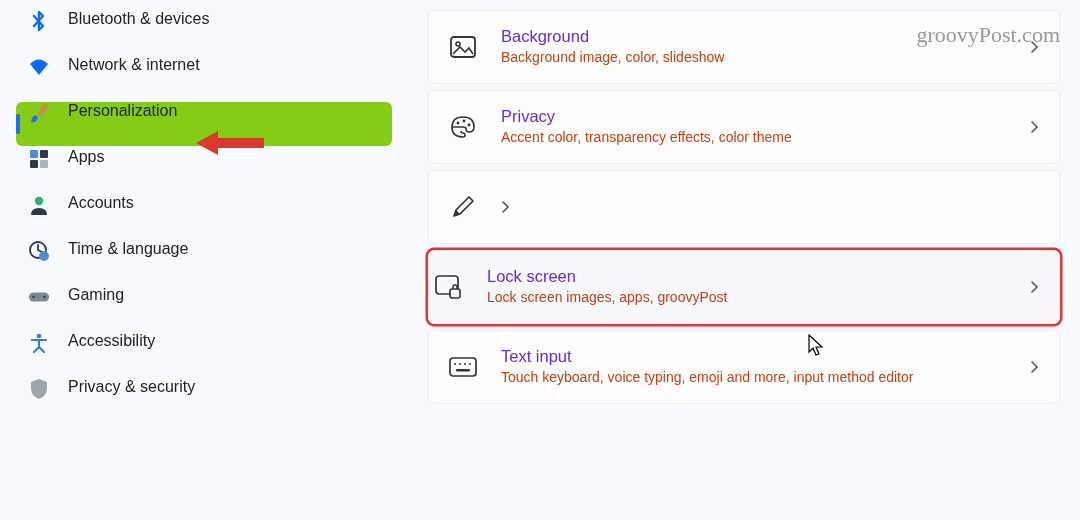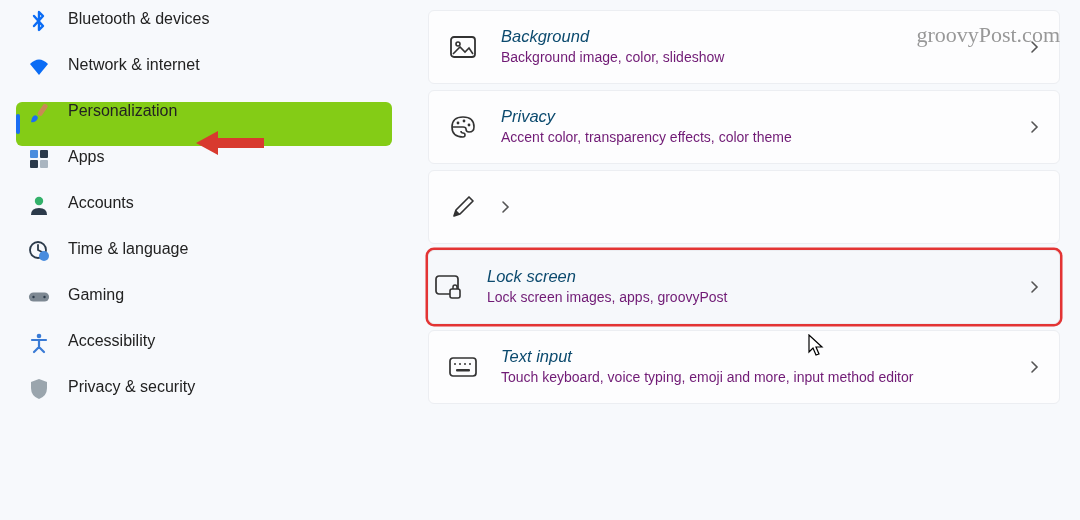--- a/index.html
+++ b/index.html
@@ -87,26 +87,25 @@
     flex-shrink: 0;
   }
   .card .text {
     flex: 1;
     display: flex;
     flex-direction: column;
     gap: 2px;
   }
   .card .title {
     font-size: 16.5px;
-    color: #0c4a6e;
-    font-style: italic;
+    color: #6d28d9;
   }
   .card .subtitle {
     font-size: 14px;
-    color: #701a75;
+    color: #c2410c;
     line-height: 1.35;
   }
   .card .chevron {
     color: #5b5b5b;
     font-size: 14px;
   }
   .watermark {
     position: absolute;
     top: 22px;
     right: 20px;

